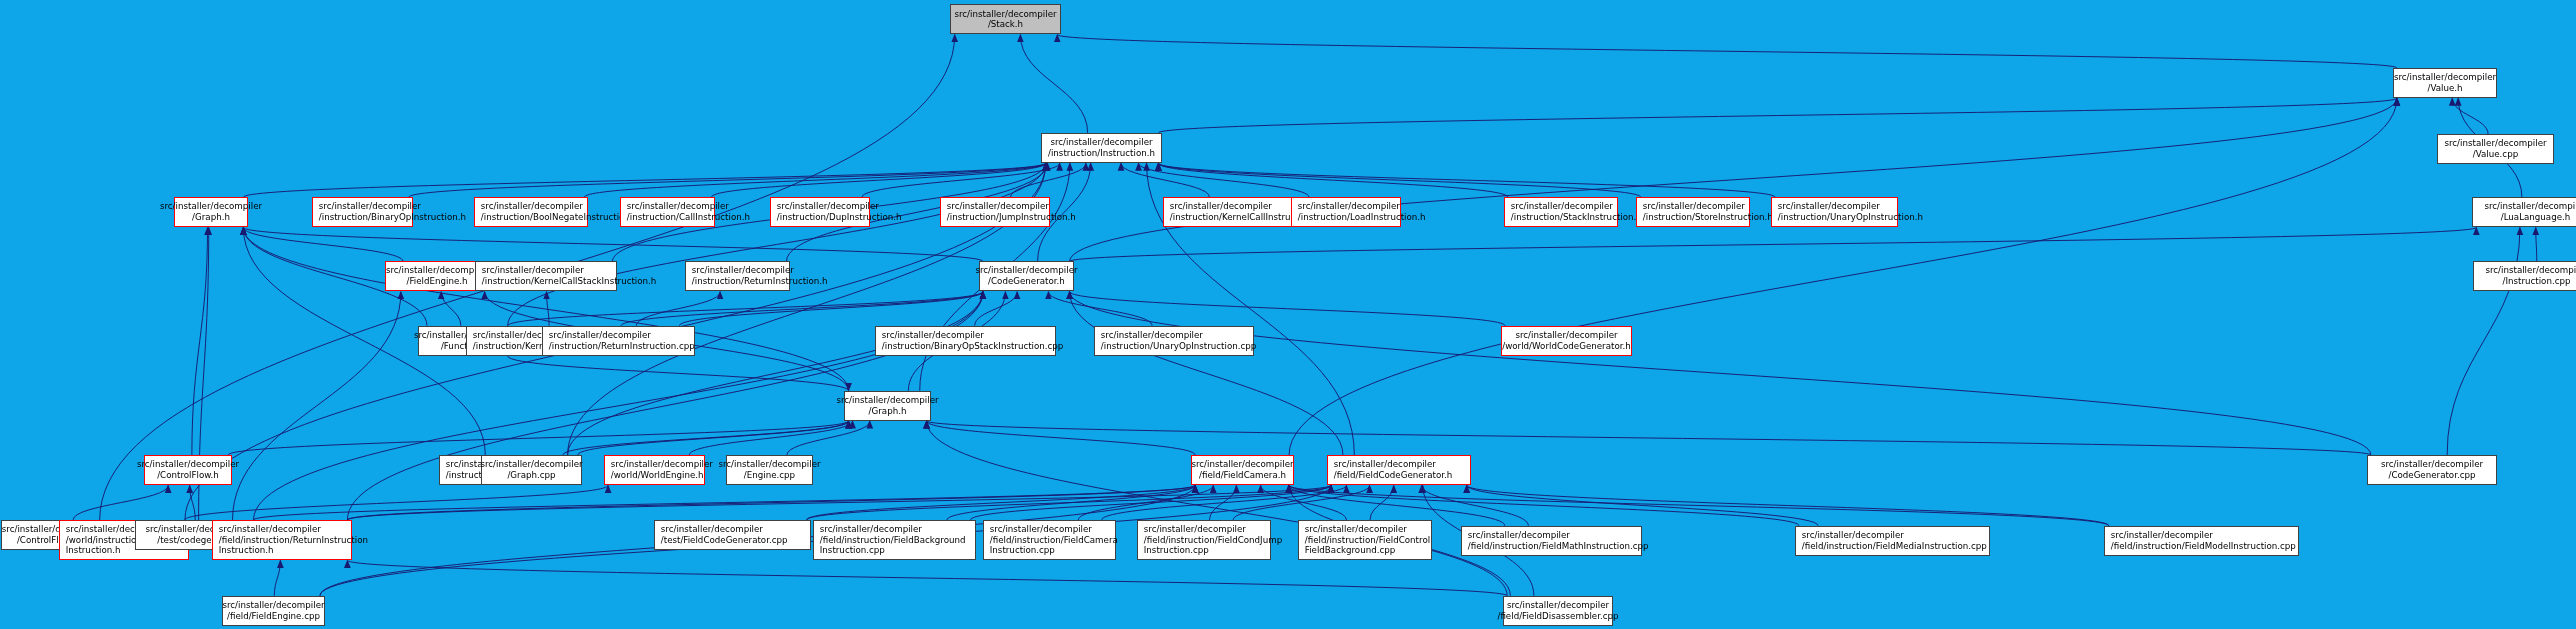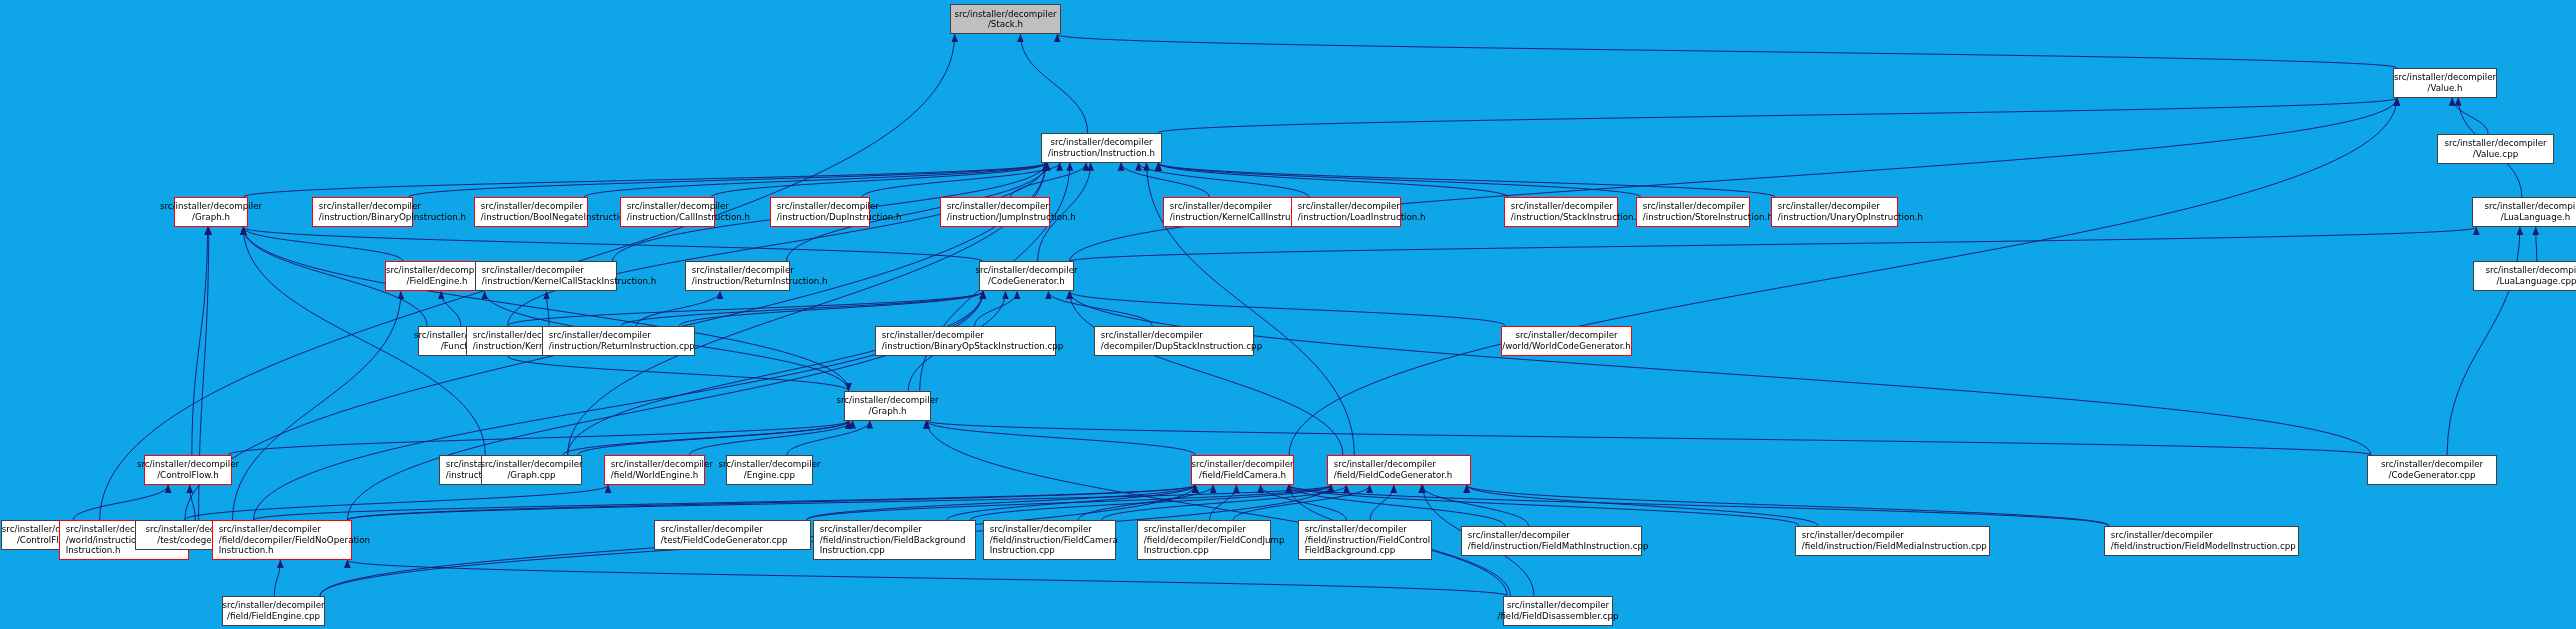--- a/index.html
+++ b/index.html
@@ -196,41 +196,41 @@
       <div class="node left" style="left: 685px; top: 261px; width: 105px; height: 30px;">
         <span>src/installer/decompiler</span>
         <span>/instruction/ReturnInstruction.h</span>
       </div>
       <div class="node center" style="left: 979px; top: 261px; width: 95px; height: 30px;">
         <span>src/installer/decompiler</span>
         <span>/CodeGenerator.h</span>
       </div>
       <div class="node center" style="left: 2473px; top: 261px; width: 127px; height: 30px;">
         <span>src/installer/decompiler</span>
-        <span>/LuaLanguage.cpp</span>
+        <span>/Instruction.cpp</span>
       </div>
       <div class="node center" style="left: 418px; top: 326px; width: 94px; height: 30px;">
         <span>src/installer/decompiler</span>
         <span>/Function.h</span>
       </div>
       <div class="node left" style="left: 466px; top: 326px; width: 168px; height: 30px;">
         <span>src/installer/decompiler</span>
         <span>/instruction/KernelCallStackInstruction.cpp</span>
       </div>
       <div class="node left" style="left: 542px; top: 326px; width: 153px; height: 30px;">
         <span>src/installer/decompiler</span>
         <span>/instruction/ReturnInstruction.cpp</span>
       </div>
       <div class="node left" style="left: 875px; top: 326px; width: 181px; height: 30px;">
         <span>src/installer/decompiler</span>
         <span>/instruction/BinaryOpStackInstruction.cpp</span>
       </div>
       <div class="node left" style="left: 1094px; top: 326px; width: 160px; height: 30px;">
         <span>src/installer/decompiler</span>
-        <span>/decompiler/DupStackInstruction.cpp</span>
+        <span>/instruction/UnaryOpInstruction.cpp</span>
       </div>
       <div class="node center red" style="left: 1501px; top: 326px; width: 131px; height: 30px;">
         <span>src/installer/decompiler</span>
         <span>/world/WorldCodeGenerator.h</span>
       </div>
       <div class="node center" style="left: 844px; top: 391px; width: 87px; height: 30px;">
         <span>src/installer/decompiler</span>
         <span>/Graph.h</span>
       </div>
       <div class="node center red" style="left: 144px; top: 455px; width: 88px; height: 30px;">
@@ -240,21 +240,21 @@
       <div class="node left" style="left: 439px; top: 455px; width: 133px; height: 30px;">
         <span>src/installer/decompiler</span>
         <span>/instruction/Instruction.cpp</span>
       </div>
       <div class="node center" style="left: 481px; top: 455px; width: 101px; height: 30px;">
         <span>src/installer/decompiler</span>
         <span>/Graph.cpp</span>
       </div>
       <div class="node left red" style="left: 604px; top: 455px; width: 101px; height: 30px;">
         <span>src/installer/decompiler</span>
-        <span>/field/WorldEngine.h</span>
+        <span>/world/WorldEngine.h</span>
       </div>
       <div class="node center" style="left: 726px; top: 455px; width: 87px; height: 30px;">
         <span>src/installer/decompiler</span>
         <span>/Engine.cpp</span>
       </div>
       <div class="node center red" style="left: 1191px; top: 455px; width: 103px; height: 30px;">
         <span>src/installer/decompiler</span>
         <span>/field/FieldCamera.h</span>
       </div>
       <div class="node left red" style="left: 1327px; top: 455px; width: 144px; height: 30px;">
@@ -273,40 +273,40 @@
         <span>src/installer/decompiler</span>
         <span>/world/instruction/WorldNoOutput</span>
         <span>Instruction.h</span>
       </div>
       <div class="node center" style="left: 135px; top: 520px; width: 123px; height: 30px;">
         <span>src/installer/decompiler</span>
         <span>/test/codegen.cpp</span>
       </div>
       <div class="node left red" style="left: 212px; top: 520px; width: 140px; height: 40px;">
         <span>src/installer/decompiler</span>
-        <span>/field/decompiler/FieldNoOperation</span>
+        <span>/field/instruction/ReturnInstruction</span>
         <span>Instruction.h</span>
       </div>
       <div class="node left" style="left: 654px; top: 520px; width: 157px; height: 30px;">
         <span>src/installer/decompiler</span>
         <span>/test/FieldCodeGenerator.cpp</span>
       </div>
       <div class="node left" style="left: 813px; top: 520px; width: 163px; height: 40px;">
         <span>src/installer/decompiler</span>
         <span>/field/instruction/FieldBackground</span>
         <span>Instruction.cpp</span>
       </div>
       <div class="node left" style="left: 983px; top: 520px; width: 133px; height: 40px;">
         <span>src/installer/decompiler</span>
         <span>/field/instruction/FieldCamera</span>
         <span>Instruction.cpp</span>
       </div>
       <div class="node left" style="left: 1137px; top: 520px; width: 134px; height: 40px;">
         <span>src/installer/decompiler</span>
-        <span>/field/decompiler/FieldCondJump</span>
+        <span>/field/instruction/FieldCondJump</span>
         <span>Instruction.cpp</span>
       </div>
       <div class="node left" style="left: 1298px; top: 520px; width: 134px; height: 40px;">
         <span>src/installer/decompiler</span>
         <span>/field/instruction/FieldControl</span>
         <span>FieldBackground.cpp</span>
       </div>
       <div class="node left" style="left: 1461px; top: 526px; width: 181px; height: 30px;">
         <span>src/installer/decompiler</span>
         <span>/field/instruction/FieldMathInstruction.cpp</span>

